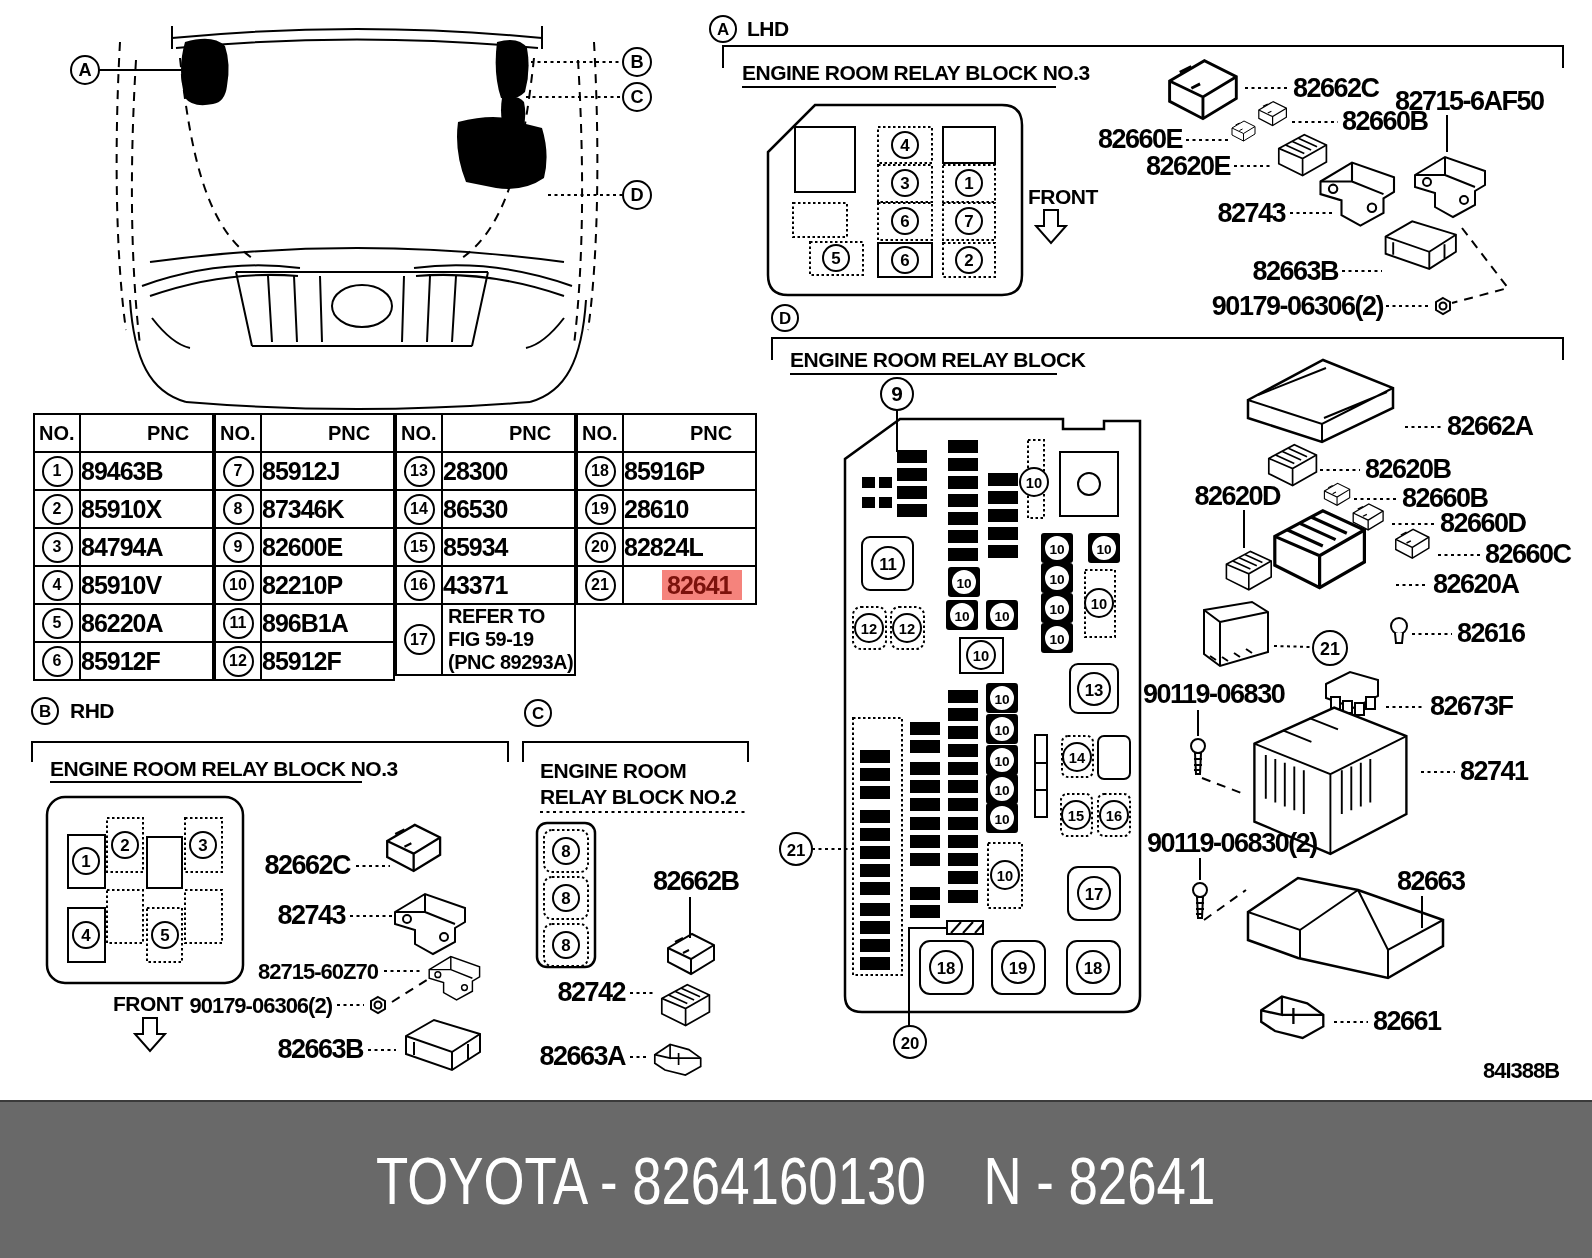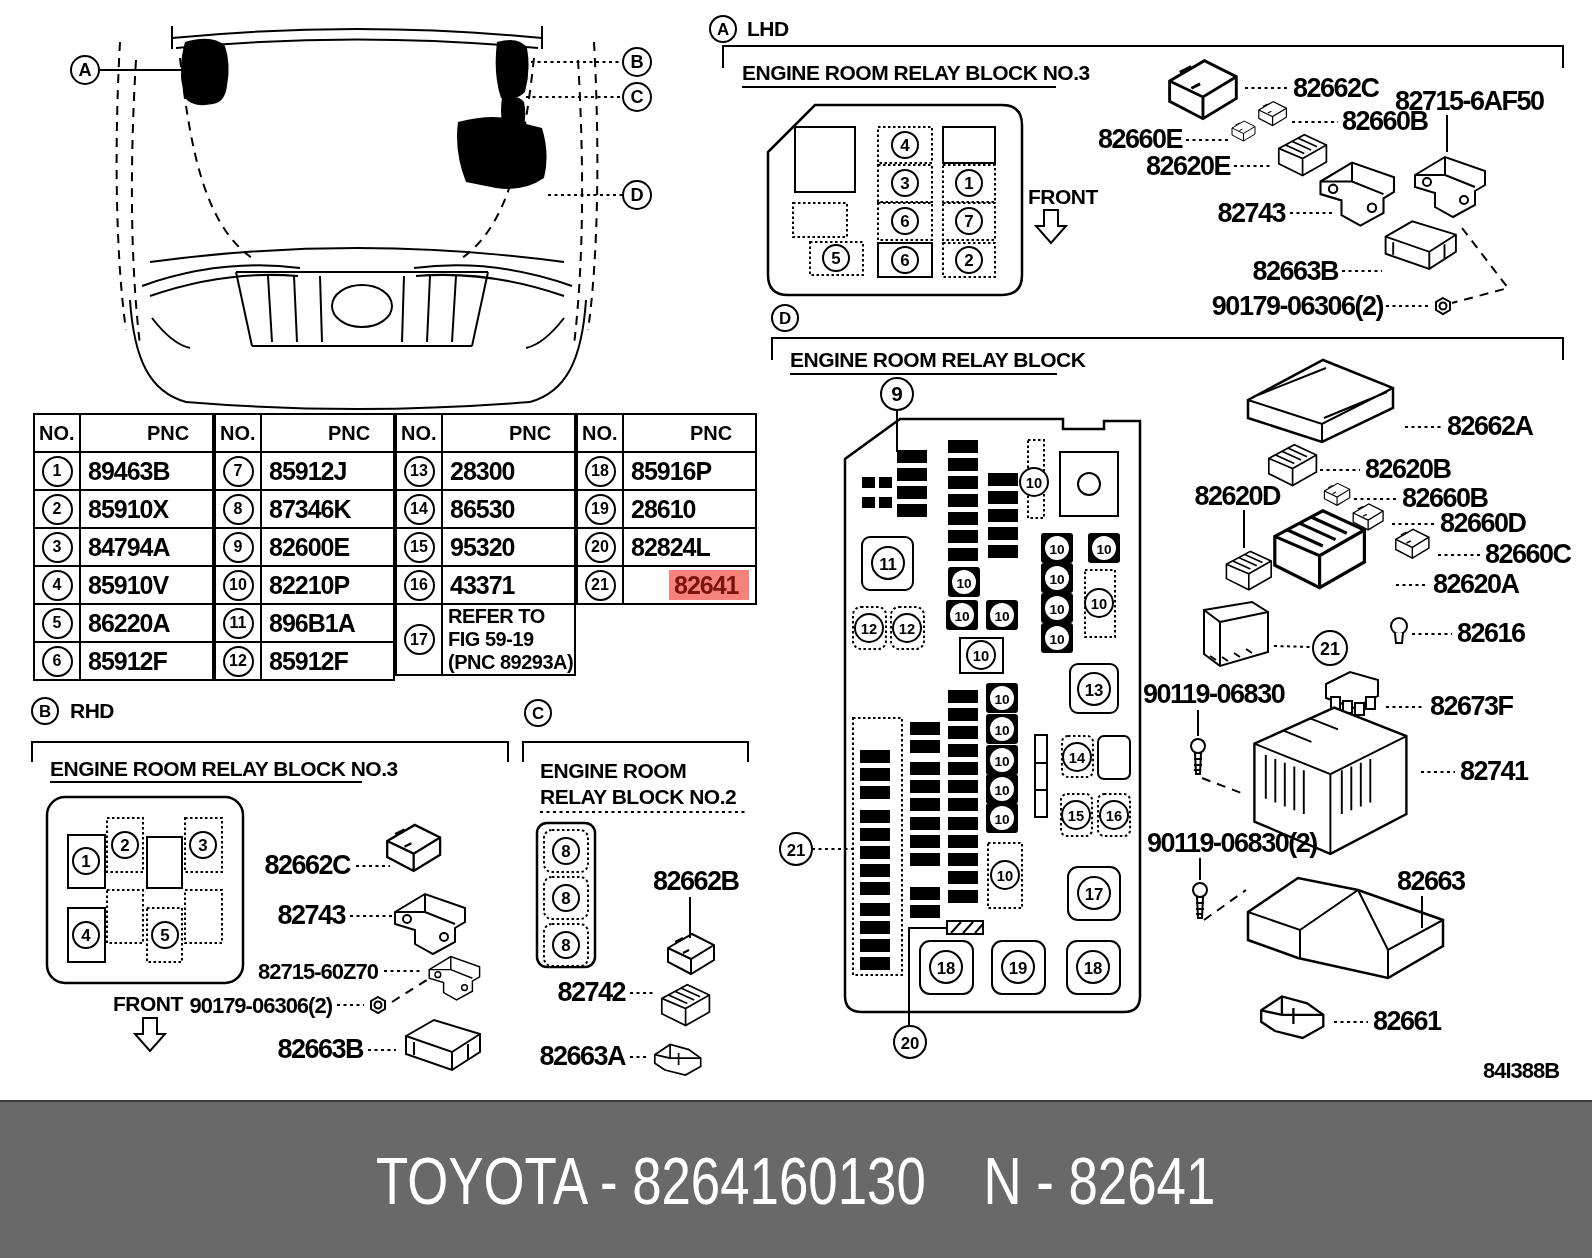--- a/index.html
+++ b/index.html
@@ -20,21 +20,21 @@
   .bar{fill:#000;}
   
   #pnc-table{position:absolute;left:33px;top:413px;display:flex;align-items:flex-start;}
   #pnc-table table{border-collapse:collapse;}
   #pnc-table th,#pnc-table td{border:2px solid #000;box-sizing:border-box;padding:0;}
   #pnc-table th{height:38px;font-size:20px;font-weight:bold;}
   #pnc-table th.hno{width:46px;text-align:left;padding-left:4px;}
   #pnc-table th.hpnc{width:133px;text-align:center;padding-left:43px;}
   #pnc-table td{height:38px;}
   #pnc-table td.no{width:46px;text-align:center;}
-  #pnc-table td.pnc{width:133px;font-size:25px;font-weight:bold;letter-spacing:-1px;padding-left:7px;}
+  #pnc-table td.pnc{width:133px;font-size:25px;font-weight:bold;letter-spacing:-1px;}
   #pnc-table td.tall{height:60px;}
   #pnc-table td.pnc.tallc{font-size:20px;line-height:23px;letter-spacing:-0.5px;padding-left:5px;}
   .circ{display:inline-flex;align-items:center;justify-content:center;width:27px;height:27px;
         border:2px solid #000;border-radius:50%;font-size:16px;font-weight:bold;background:#fff;}
   .hl{background:#f5837c;color:#7c120c;padding:1px 10px 1px 5px;margin-left:38px;}
   
   #banner{position:absolute;left:0;top:1100px;width:1592px;height:158px;background:#696969;
           border-top:2px solid #3a3a3a;display:flex;align-items:center;justify-content:center;}
   #banner .btxt{display:flex;gap:72px;color:#fff;font-size:66px;font-weight:400;
           transform:scaleX(0.80);letter-spacing:0px;white-space:nowrap;}
@@ -649,21 +649,21 @@
           <tr>
             <td class="no"><span class="circ">13</span></td>
             <td class="pnc">28300</td>
           </tr>
           <tr>
             <td class="no"><span class="circ">14</span></td>
             <td class="pnc">86530</td>
           </tr>
           <tr>
             <td class="no"><span class="circ">15</span></td>
-            <td class="pnc">95320</td>
+            <td class="pnc">85934</td>
           </tr>
           <tr>
             <td class="no"><span class="circ">16</span></td>
             <td class="pnc">43371</td>
           </tr>
           <tr>
             <td class="no tall"><span class="circ">17</span></td>
             <td class="pnc tall tallc">
               <div>REFER TO</div>
               <div>FIG 59-19</div>

